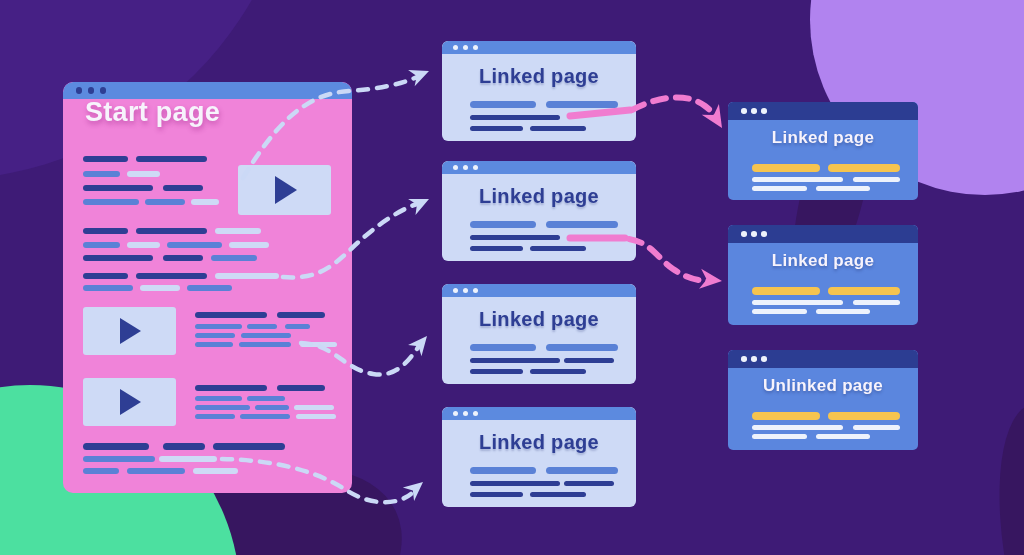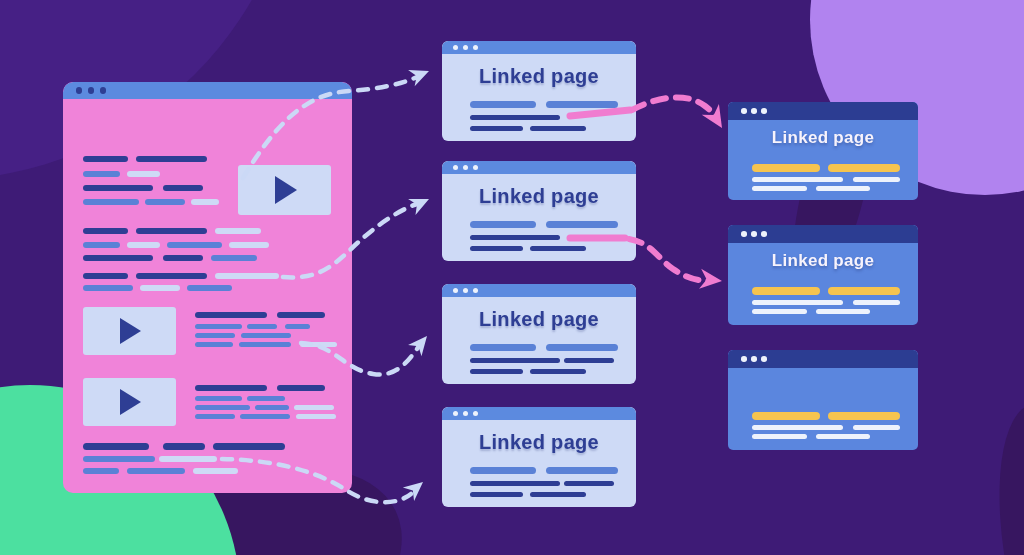--- a/index.html
+++ b/index.html
@@ -24,20 +24,21 @@
     <div class="blob" style="left: 110px; top: 480px; width: 300px; height: 190px; background: rgb(55, 22, 96); border-radius: 50%; transform: rotate(-25deg);"></div>
     <div class="blob" style="left: 1008px; top: 400px; width: 120px; height: 340px; background: rgb(55, 22, 96); border-radius: 50%; transform: rotate(-12deg);"></div>
     <div class="blob" style="left: 810px; top: -155px; width: 350px; height: 350px; background: rgb(177, 131, 239); border-radius: 50%;"></div>
     <div class="blob" style="left: -180px; top: 385px; width: 420px; height: 420px; background: rgb(76, 224, 160); border-radius: 50%;"></div>
     <div class="window" style="left: 63px; top: 82px; width: 289px; height: 411px; background: rgb(240, 131, 217); border-radius: 10px;">
       <div class="titlebar" style="height: 17px; background: rgb(92, 138, 223); border-radius: 10px 10px 0px 0px;">
         <div class="dot" style="left: 13px; top: 5.3px; width: 6.4px; height: 6.4px; background: rgb(46, 62, 148);"></div>
         <div class="dot" style="left: 25px; top: 5.3px; width: 6.4px; height: 6.4px; background: rgb(46, 62, 148);"></div>
         <div class="dot" style="left: 37px; top: 5.3px; width: 6.4px; height: 6.4px; background: rgb(46, 62, 148);"></div>
       </div>
+      <div class="title" style="top: 15px; font-size: 27px; color: rgb(247, 243, 252); text-shadow: rgba(150, 30, 130, 0.45) 1px 3px 5px; left: 22px;">Start page</div>
       <div class="bar" style="left: 20px; top: 74px; width: 45px; height: 6px; background: rgb(46, 62, 148); border-radius: 3px;"></div>
       <div class="bar" style="left: 73px; top: 74px; width: 71px; height: 6px; background: rgb(46, 62, 148); border-radius: 3px;"></div>
       <div class="bar" style="left: 20px; top: 89px; width: 37px; height: 6px; background: rgb(90, 129, 214); border-radius: 3px;"></div>
       <div class="bar" style="left: 64px; top: 89px; width: 33px; height: 6px; background: rgb(206, 218, 246); border-radius: 3px;"></div>
       <div class="bar" style="left: 20px; top: 103px; width: 70px; height: 6px; background: rgb(46, 62, 148); border-radius: 3px;"></div>
       <div class="bar" style="left: 100px; top: 103px; width: 40px; height: 6px; background: rgb(46, 62, 148); border-radius: 3px;"></div>
       <div class="bar" style="left: 20px; top: 117px; width: 56px; height: 6px; background: rgb(90, 129, 214); border-radius: 3px;"></div>
       <div class="bar" style="left: 82px; top: 117px; width: 40px; height: 6px; background: rgb(90, 129, 214); border-radius: 3px;"></div>
       <div class="bar" style="left: 128px; top: 117px; width: 28px; height: 6px; background: rgb(206, 218, 246); border-radius: 3px;"></div>
       <div class="bar" style="left: 20px; top: 146px; width: 45px; height: 6px; background: rgb(46, 62, 148); border-radius: 3px;"></div>
@@ -175,20 +176,21 @@
       <div class="bar" style="left: 125px; top: 75px; width: 47px; height: 5px; background: rgb(237, 242, 252); border-radius: 2.5px;"></div>
       <div class="bar" style="left: 24px; top: 84px; width: 55px; height: 5px; background: rgb(237, 242, 252); border-radius: 2.5px;"></div>
       <div class="bar" style="left: 88px; top: 84px; width: 54px; height: 5px; background: rgb(237, 242, 252); border-radius: 2.5px;"></div>
     </div>
     <div class="window" style="left: 728px; top: 350px; width: 190px; height: 100px; background: rgb(91, 134, 222); border-radius: 5px;">
       <div class="titlebar" style="height: 18px; background: rgb(44, 61, 146); border-radius: 5px 5px 0px 0px;">
         <div class="dot" style="left: 13px; top: 6.2px; width: 5.6px; height: 5.6px; background: rgb(237, 242, 252);"></div>
         <div class="dot" style="left: 23px; top: 6.2px; width: 5.6px; height: 5.6px; background: rgb(237, 242, 252);"></div>
         <div class="dot" style="left: 33px; top: 6.2px; width: 5.6px; height: 5.6px; background: rgb(237, 242, 252);"></div>
       </div>
+      <div class="title" style="top: 26px; font-size: 17px; color: rgb(247, 243, 252); text-shadow: rgba(30, 40, 100, 0.35) 0px 2px 3px; left: 0px; right: 0px; text-align: center;">Unlinked page</div>
       <div class="bar" style="left: 24px; top: 62px; width: 68px; height: 8px; background: rgb(246, 196, 79); border-radius: 4px;"></div>
       <div class="bar" style="left: 100px; top: 62px; width: 72px; height: 8px; background: rgb(246, 196, 79); border-radius: 4px;"></div>
       <div class="bar" style="left: 24px; top: 75px; width: 91px; height: 5px; background: rgb(237, 242, 252); border-radius: 2.5px;"></div>
       <div class="bar" style="left: 125px; top: 75px; width: 47px; height: 5px; background: rgb(237, 242, 252); border-radius: 2.5px;"></div>
       <div class="bar" style="left: 24px; top: 84px; width: 55px; height: 5px; background: rgb(237, 242, 252); border-radius: 2.5px;"></div>
       <div class="bar" style="left: 88px; top: 84px; width: 54px; height: 5px; background: rgb(237, 242, 252); border-radius: 2.5px;"></div>
     </div>
     <svg width="1024" height="555" class="arrows">
       <g>
         <path d="M 243,178 C 275,125 305,93 350,91 C 378,89 402,84 417,77" fill="none" stroke="#CBD9F6" stroke-width="4.5" stroke-linecap="round" stroke-dasharray="10 9"></path>

